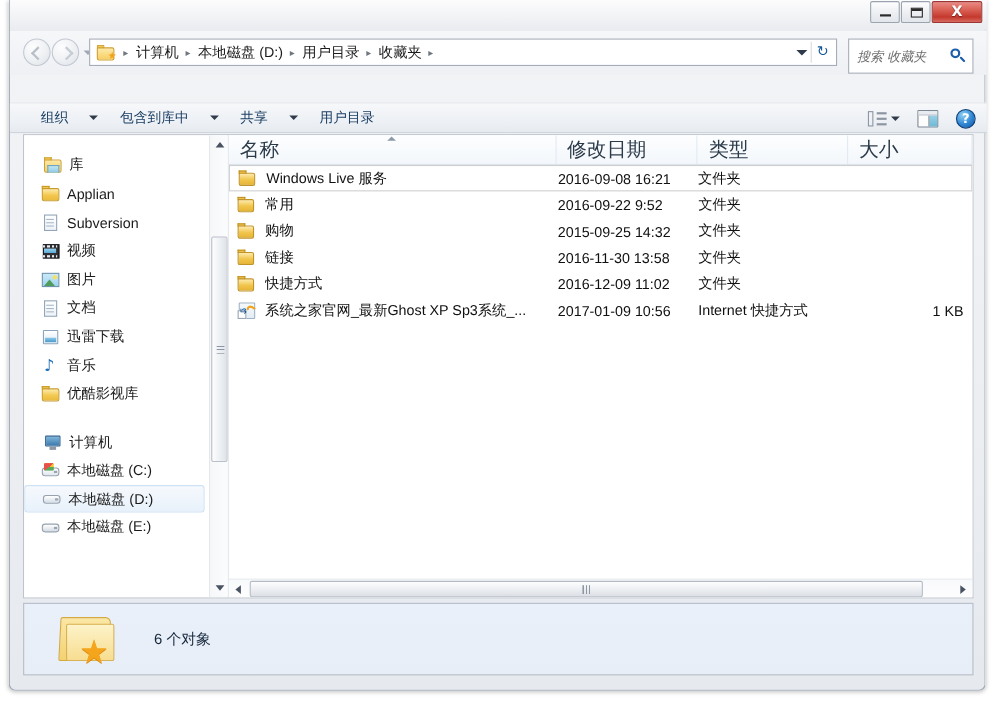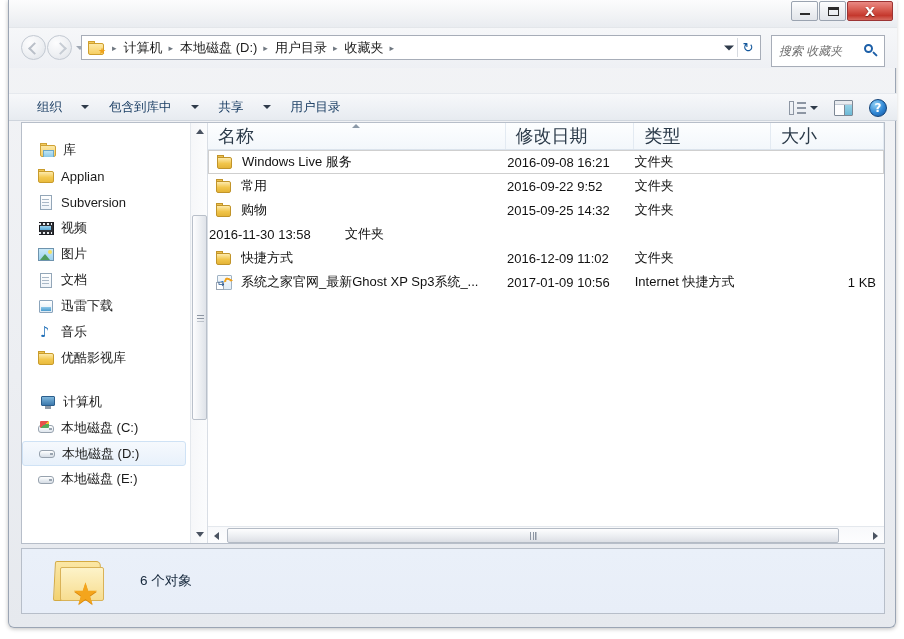--- a/index.html
+++ b/index.html
@@ -809,20 +809,27 @@
                   <span class="base"></span>
               </span>
               <span class="nm">购物</span>
             </div>
             <div class="cell c-date">2015-09-25 14:32</div>
             <div class="cell c-type">文件夹</div>
             <div class="cell c-size"></div>
           </div>
 
           <div class="row">
+            <div class="cell c-name">
+              <span class="rowico folder">
+                <span class="tab"></span>
+                  <span class="base"></span>
+              </span>
+              <span class="nm">链接</span>
+            </div>
             <div class="cell c-date">2016-11-30 13:58</div>
             <div class="cell c-type">文件夹</div>
             <div class="cell c-size"></div>
           </div>
 
           <div class="row">
             <div class="cell c-name">
               <span class="rowico folder">
                 <span class="tab"></span>
                   <span class="base"></span>

